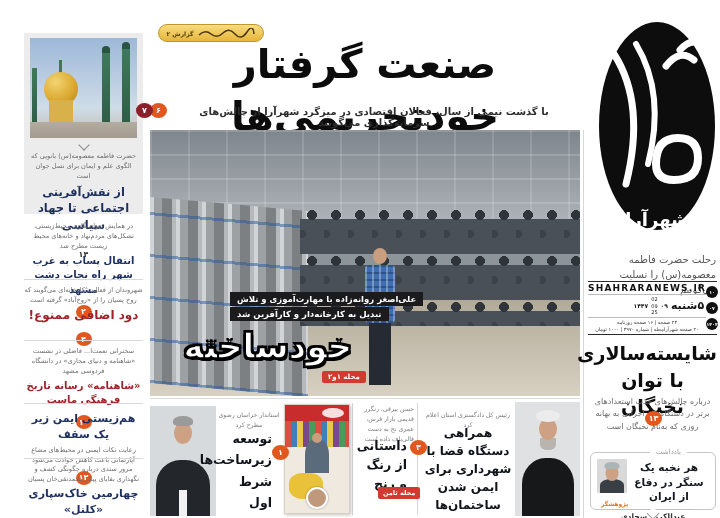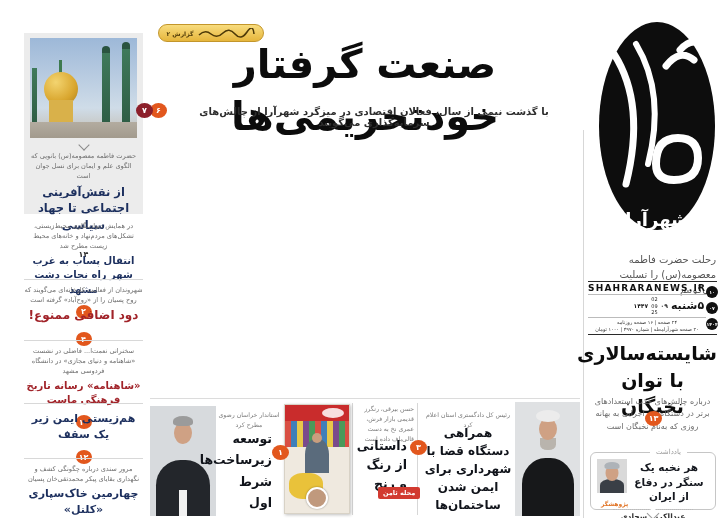--- a/index.html
+++ b/index.html
@@ -163,20 +163,21 @@
   </div>
 
   <div class="rail-item sep" style="top:340px;">
     <p class="kick">سخنرانی نعمت‌ا... فاضلی در نشست «شاهنامه و دنیای مجازی» در دانشگاه فردوسی مشهد</p>
     <h4 class="hl maroon">«شاهنامه» رسانه تاریخ فرهنگی ماست</h4>
     <span class="pgc">۱۰</span>
   </div>
 
   <div class="rail-item sep" style="top:403px;">
     <h4 class="hl navy" style="font-size:11px;">هم‌زیستی ایمن زیر یک سقف</h4>
+    <p class="kick">رعایت نکات ایمنی در محیط‌های مشاع آپارتمانی باعث کاهش حوادث می‌شود</p>
     <span class="pgc">۱۲</span>
   </div>
 
   <div class="rail-item sep" style="top:458px;">
     <p class="kick">مرور سندی درباره چگونگی کشف و نگهداری بقایای پیکر محمدتقی‌خان پسیان</p>
     <h4 class="hl navy" style="font-size:11px;">چهارمین خاک‌سپاری «کلنل»</h4>
 
   </div>
 
   <div class="gold-badge">
@@ -186,20 +187,35 @@
     <span class="lbl">گزارش ۲</span>
   </div>
 
   <h1 class="lead-title">صنعت گرفتار خودتحریمی‌ها</h1>
   <p class="lead-sub">با گذشت نیمی از سال، فعالان اقتصادی در میزگرد شهرآرا از چالش‌های سرمایه‌گذاری می‌گویند</p>
   <div class="lead-pages">
     <span class="pgc">۶</span>
     <span class="pgc dark">۷</span>
   </div>
 
+  <div class="mainphoto">
+    <div class="ph-ceiling"></div>
+    <div class="ph-floor"></div>
+    <div class="ph-drums"></div>
+    <div class="ph-crowd"></div>
+    <div class="ph-man">
+      <div class="head"></div>
+        <div class="shirt"></div>
+        <div class="pants"></div>
+    </div>
+    <div class="cap-strip" style="left:80px;top:162px;">علی‌اصغر روانه‌زاده با مهارت‌آموزی و تلاش</div>
+    <div class="cap-strip" style="left:80px;top:177px;">تبدیل به کارخانه‌دار و کارآفرین شد</div>
+    <h2 class="photo-title">خودساخته</h2>
+    <div class="photo-badge">محله ۱و۲</div>
+  </div>
 
   <div class="hr-h" style="left:150px;top:398px;width:430px;"></div>
   <div class="hr-v" style="left:352px;top:403px;height:112px;"></div>
   <div class="hr-v" style="left:417px;top:403px;height:112px;"></div>
 
   <div>
     <div class="portrait" style="left:515px;top:402px;width:65px;height:114px;">
       <div class="p-suit" style="width:52px;height:58px;background:#17181a;"></div>
       <div class="p-beard" style="top:36px;width:16px;height:12px;"></div>
       <div class="p-face" style="top:16px;width:18px;height:22px;"></div>

